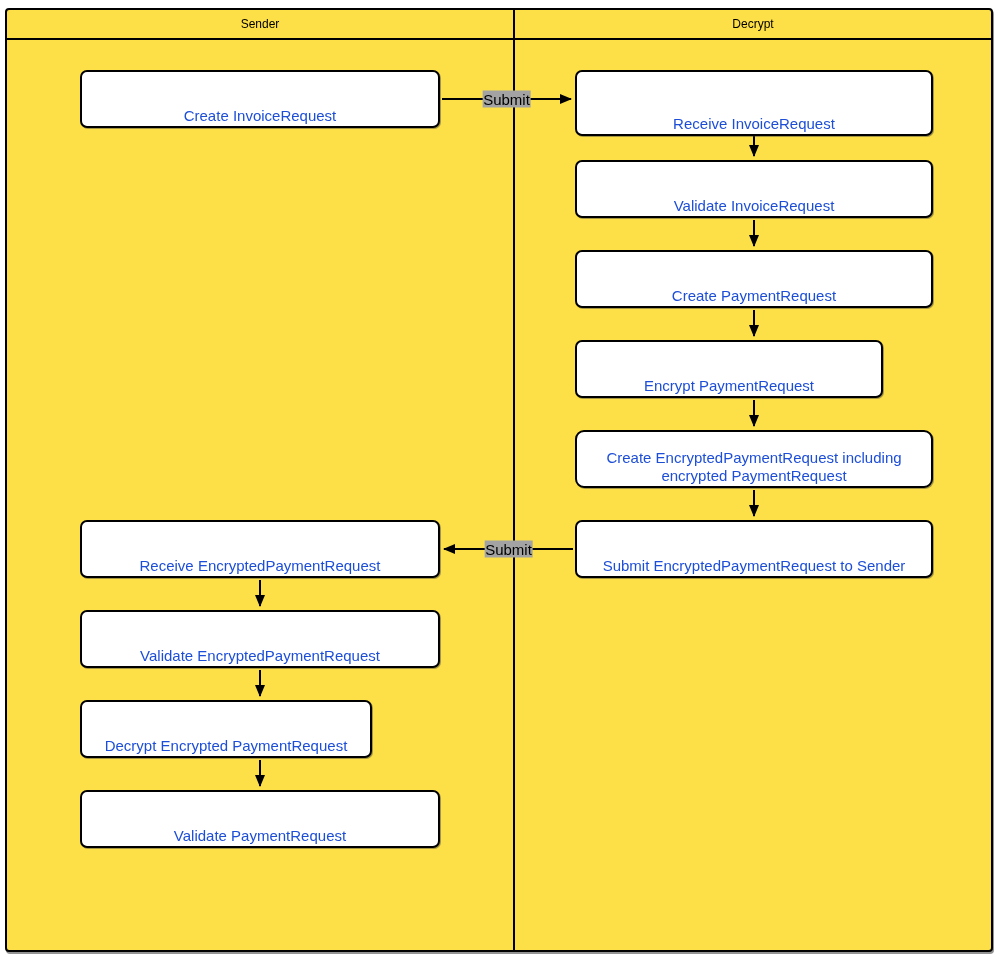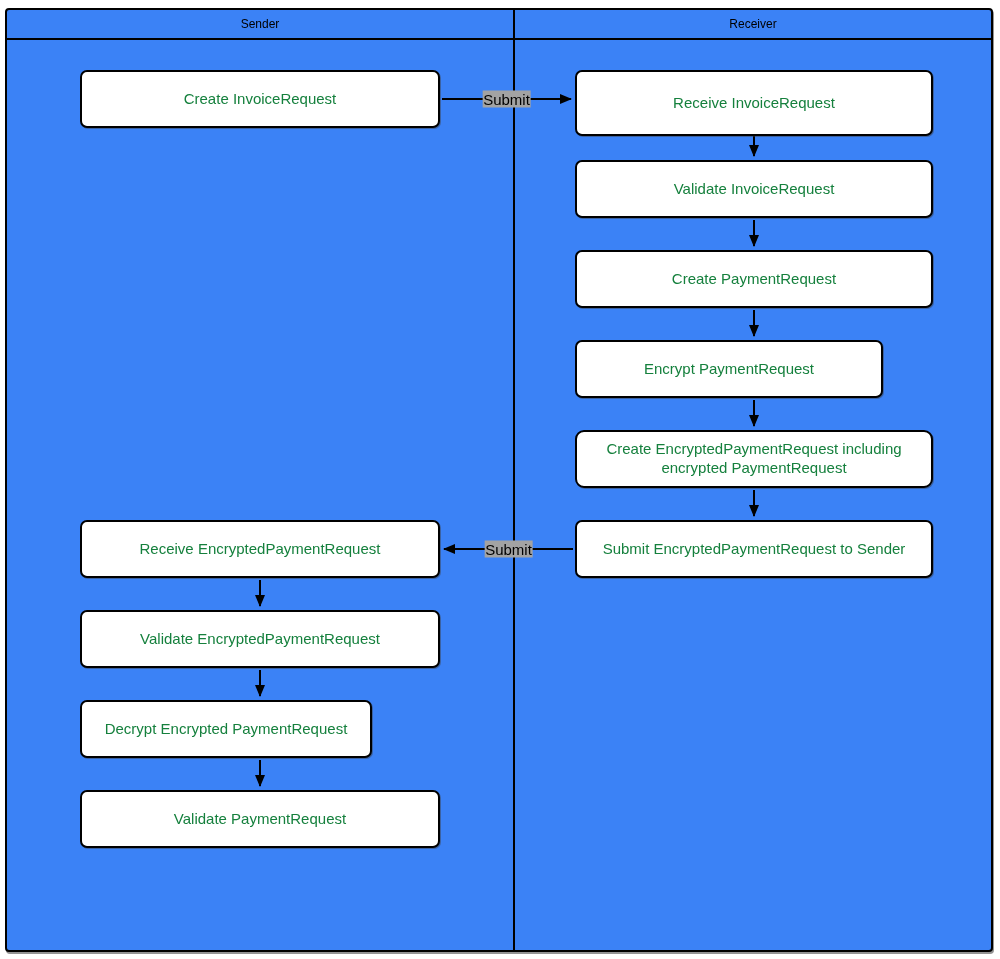--- a/index.html
+++ b/index.html
@@ -17,21 +17,21 @@
   }
   .frame {
     position: absolute;
     left: 5px;
     top: 8px;
     width: 984px;
     height: 940px;
     border: 2px solid #000000;
     border-radius: 4px;
     box-shadow: 1px 2px 0 rgba(60,60,60,0.55);
-    background: #3b82f6;
+    background: #fde047;
   }
   .header-separator {
     position: absolute;
     left: 0;
     top: 28px;
     width: 100%;
     height: 2px;
     background: #000000;
   }
   .lane-divider {
@@ -63,26 +63,26 @@
     pointer-events: none;
   }
   .node {
     position: absolute;
     box-sizing: border-box;
     border: 2px solid #000000;
     border-radius: 7px;
     background: #ffffff;
     box-shadow: 1px 1px 0 rgba(60,60,60,0.45);
     display: flex;
-    align-items: center;
+    align-items: flex-end;
     justify-content: center;
     text-align: center;
     font-size: 15px;
     line-height: 1.25;
-    color: #15803d;
+    color: #1d4ed8;
     padding: 0 8px;
   }
   .arrow-label {
     position: absolute;
     transform: translate(-50%, -50%);
     background: #a3a3a3;
     font-size: 15px;
     color: #000000;
     padding: 0 1px;
     white-space: nowrap;
@@ -90,21 +90,21 @@
 </style>
 </head>
 <body>
 
 <div class="canvas">
   <div class="frame">
     <div class="lane-header sender">
       <span>Sender</span>
     </div>
     <div class="lane-header receiver">
-      <span>Receiver</span>
+      <span>Decrypt</span>
     </div>
     <div class="header-separator"></div>
     <div class="lane-divider"></div>
   </div>
 
   <svg id="arrow-layer" xmlns="http://www.w3.org/2000/svg">
     <defs>
       <marker id="arrowhead" markerWidth="12" markerHeight="10" refX="11" refY="5" orient="auto" markerUnits="userSpaceOnUse">
         <path d="M0,0 L12,5 L0,10 Z" fill="#000000"></path>
       </marker>

